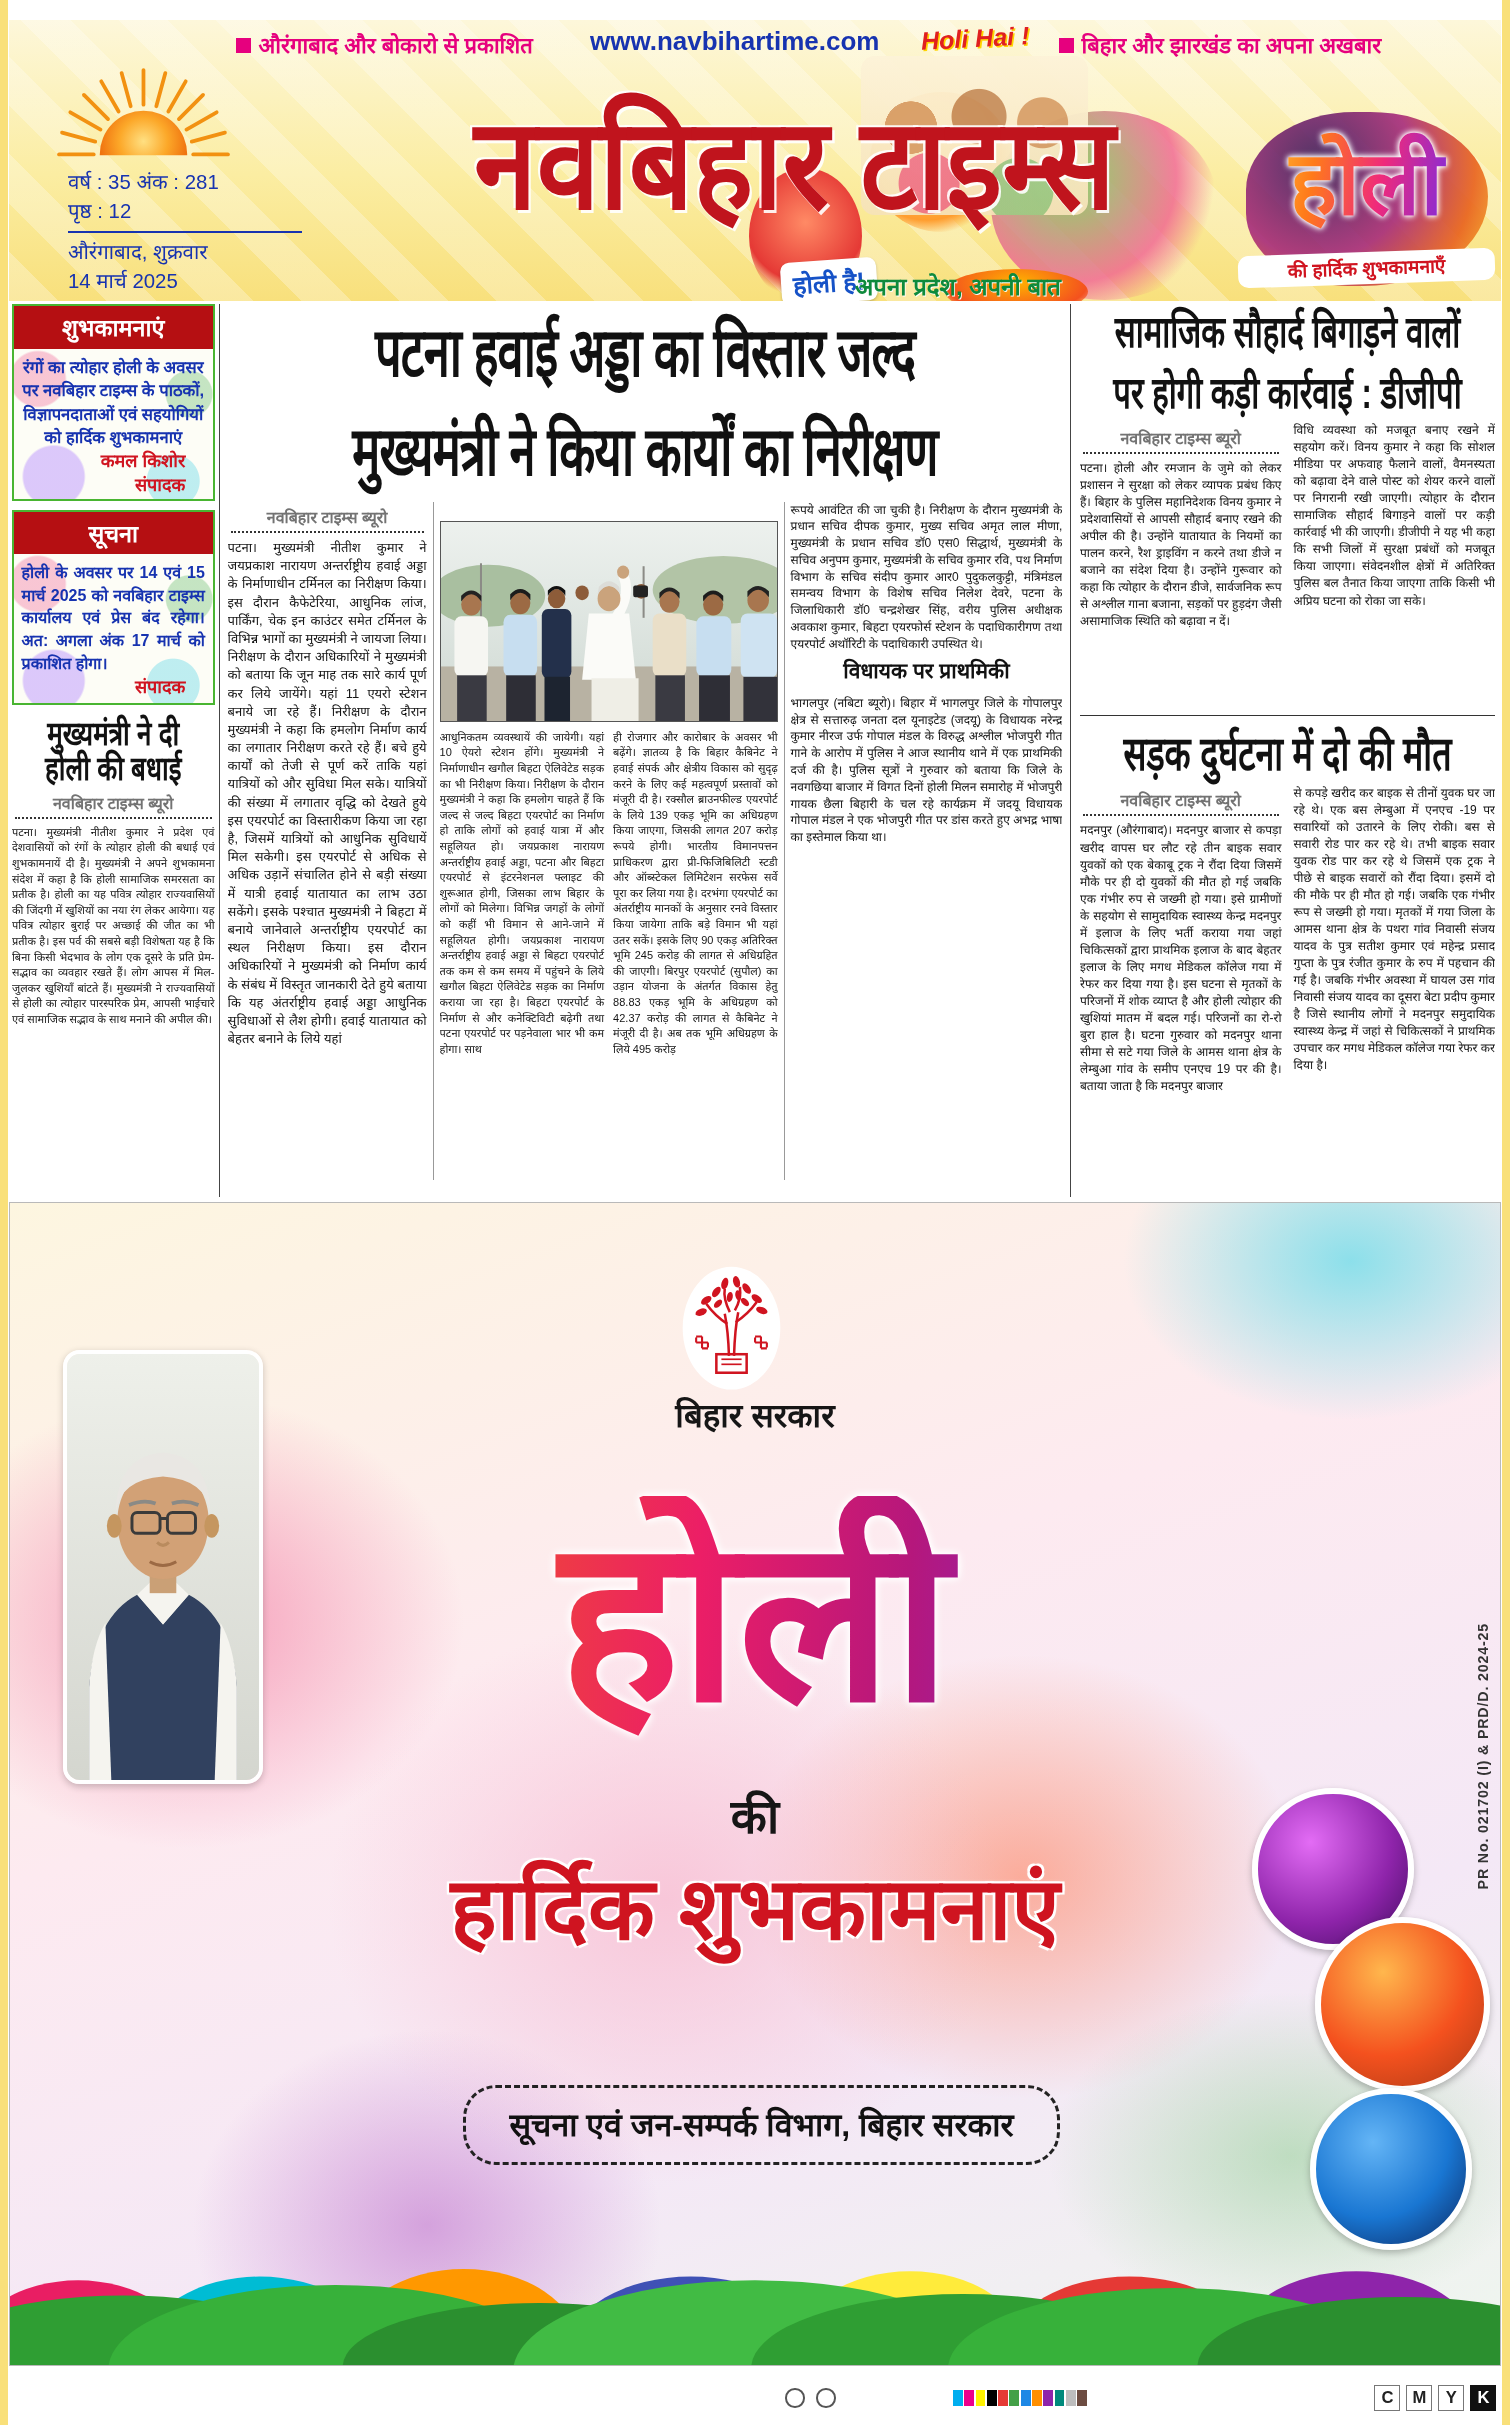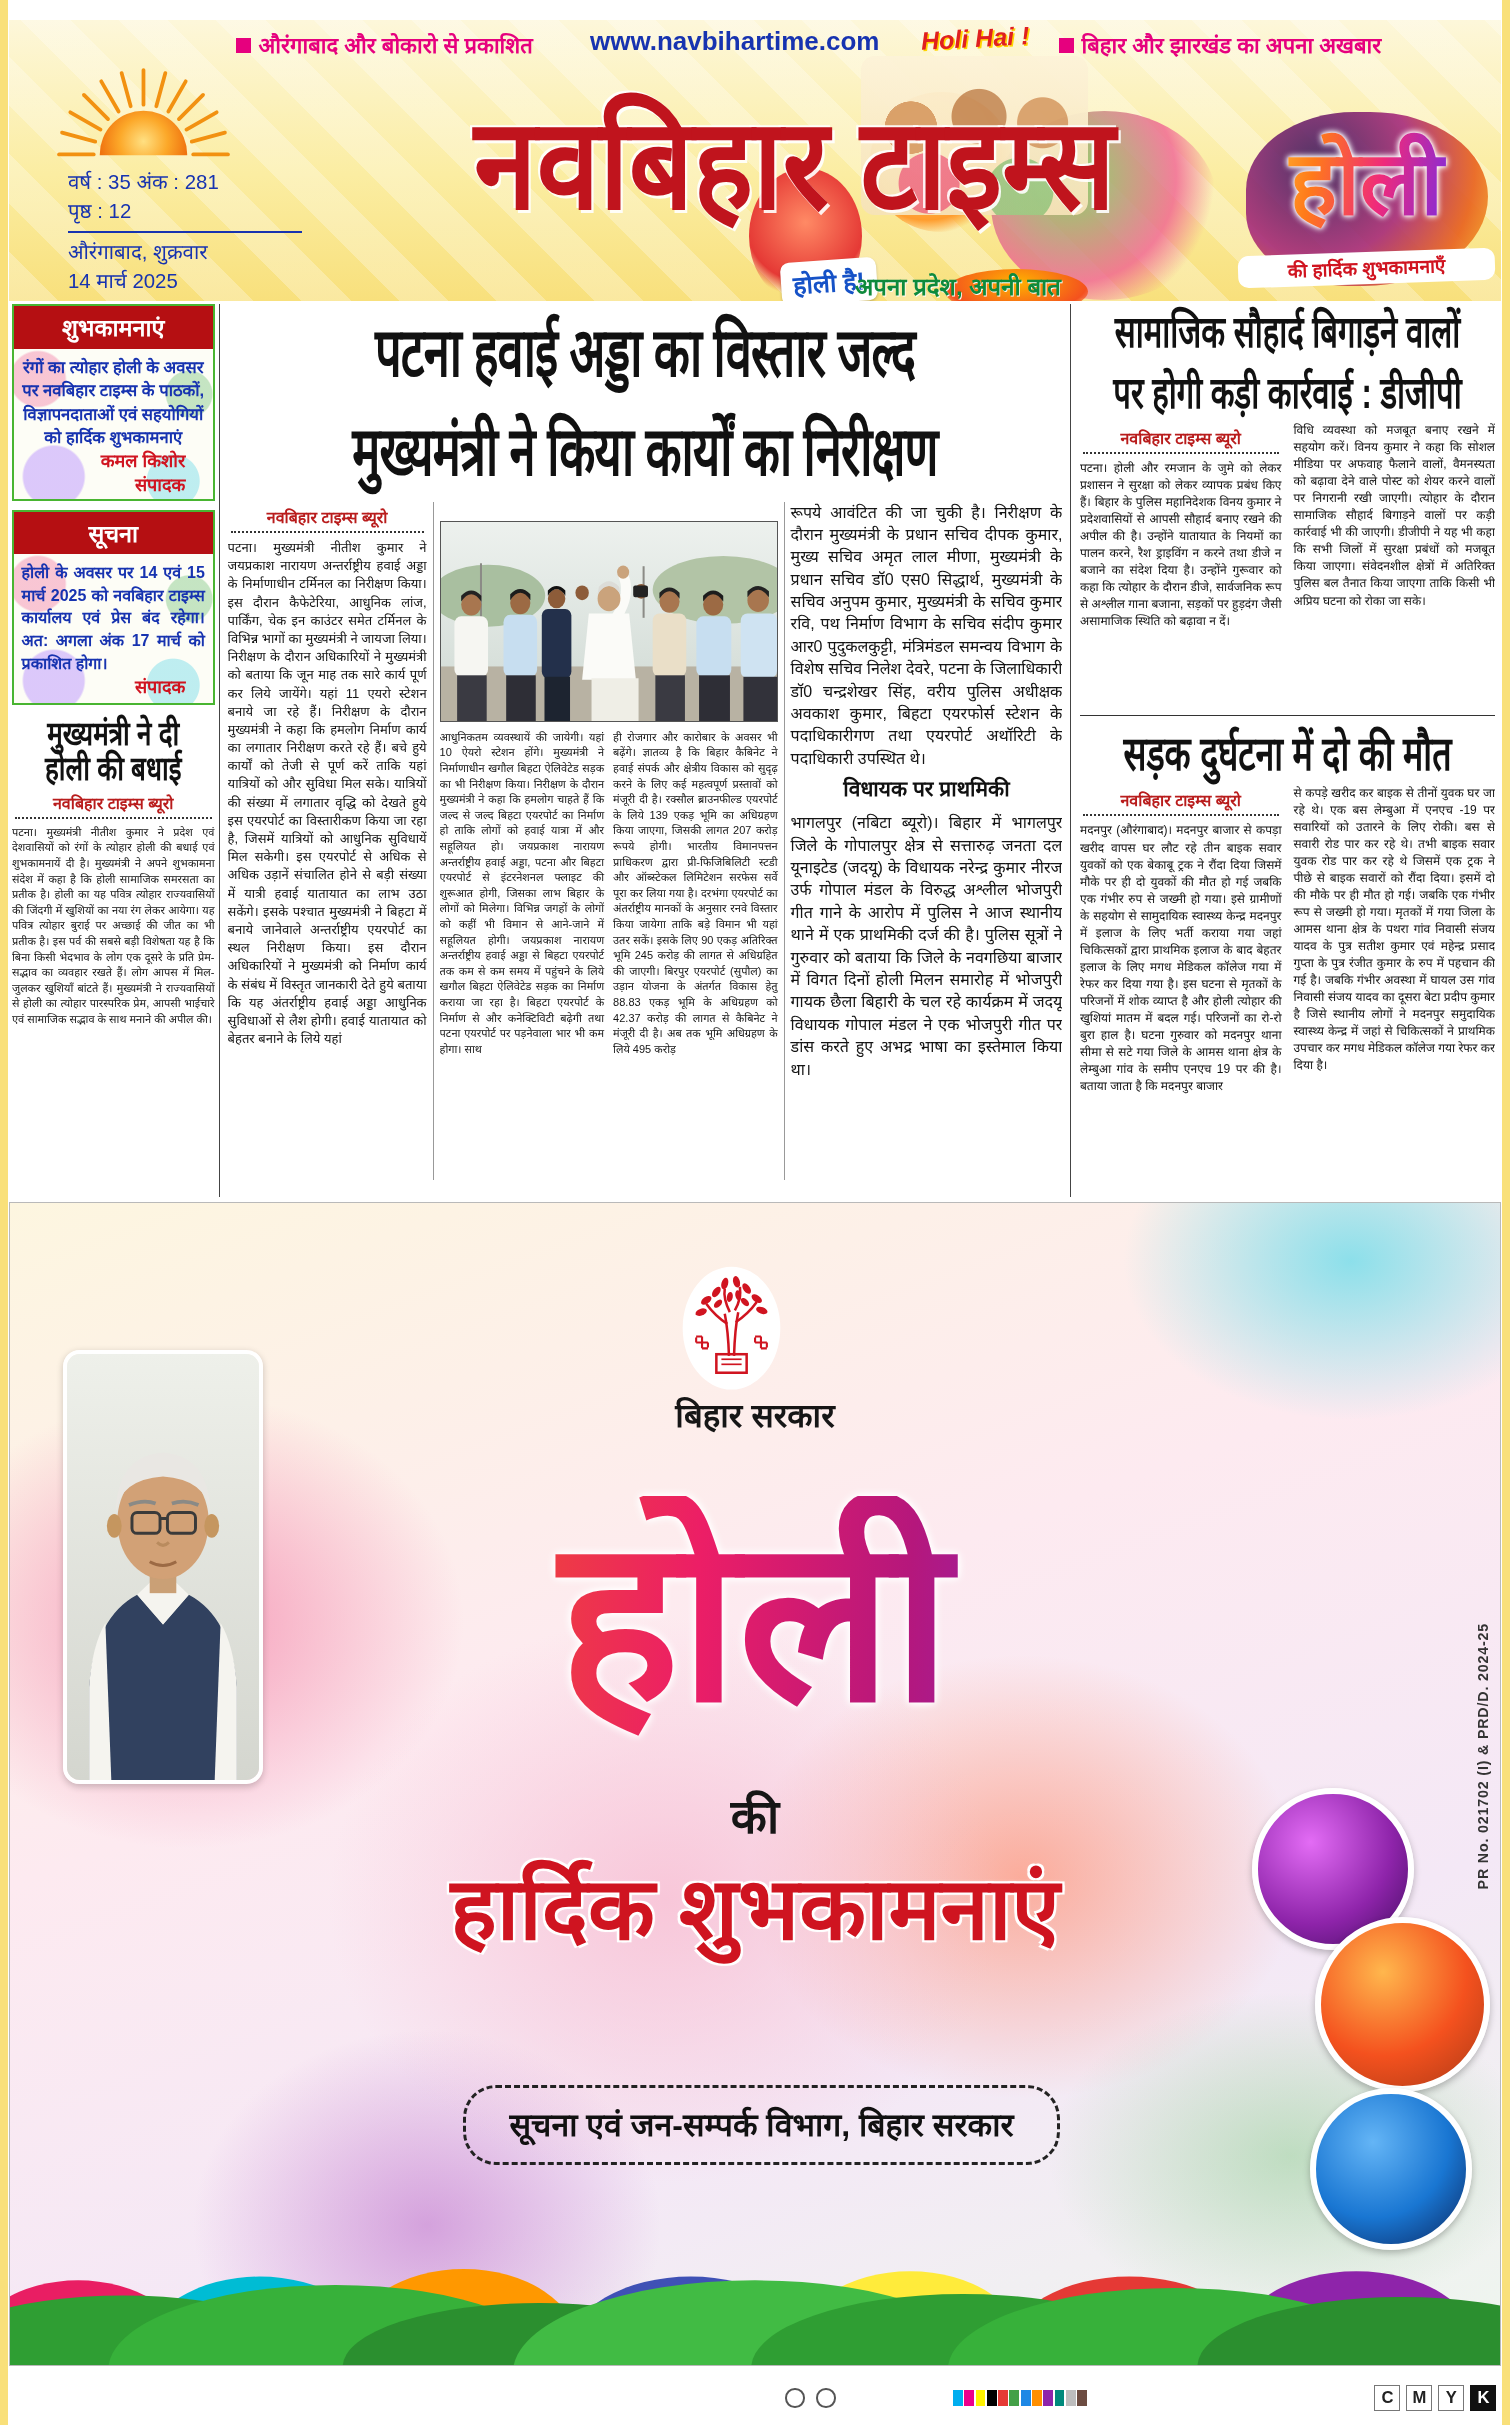--- a/index.html
+++ b/index.html
@@ -70,36 +70,36 @@
       radial-gradient(circle at 20% 85%,rgba(179,136,255,.45) 0 30px,rgba(0,0,0,0) 32px),
       radial-gradient(circle at 80% 88%,rgba(128,222,234,.5) 0 26px,rgba(0,0,0,0) 27px),
       #fdfdf6;}
   .box1-body{height:150px;font-size:16.6px;line-height:1.4;overflow:hidden;}
   .box2-body{height:149px;font-size:16px;line-height:1.42;text-align:justify;overflow:hidden;}
   .sig{color:#d01420;font-weight:800;text-align:right;padding-right:19.6px;font-size:18px;line-height:1.35;}
   .cm-article{margin-top:12px;}
   .hl-line{font-weight:800;color:#111;text-align:center;line-height:1;transform-origin:top center;white-space:nowrap;}
   .cm-hl .hl-line{font-size:26px;height:35px;transform:scaleY(1.28);}
   .byline-wrap{border-bottom:2.3px dotted #333;padding-bottom:3px;margin:4.5px 3px 6px;text-align:center;}
-  .byline{font-size:16px;font-weight:800;color:#b91c1c;}
+  .byline{font-size:16px;font-weight:800;color:#737373;}
   .bodytext{margin:0;color:#141414;text-align:justify;}
   .cm-body{font-size:11px;line-height:1.42;height:393px;overflow:hidden;}
 
   .main-headline{margin:6px 0 1.5px;height:190px;display:flex;flex-direction:column;justify-content:space-between;padding:7.6px 0 10.6px;}
   .main-headline .hl-line{font-size:47px;height:72px;transform:scaleY(1.45);letter-spacing:-0.8px;}
   .main-cols{display:flex;height:678px;overflow:hidden;}
   .mcol-1{width:205px;flex:none;padding-right:6px;}
   .mcol-1 .bodytext{font-size:13px;line-height:1.4;}
   .mid{width:352px;flex:none;border-left:0.8px solid #999;border-right:0.8px solid #999;padding:0 6px;}
   .photo{margin:19.6px 0 7.6px;width:100%;height:201px;border:0.8px solid #555;}
   .photo svg{width:100%;height:100%;display:block;}
   .mid-cols{display:flex;gap:9px;height:443px;overflow:hidden;}
   .mid-cols .bodytext{flex:1;font-size:11px;line-height:1.42;}
   .mcol-4{flex:1;padding-left:6px;}
-  .mcol-4 .bodytext{font-size:16px;line-height:1.4;}
+  .mcol-4 .bodytext{font-size:12px;line-height:1.4;}
   .subhead{margin:7.6px 0 4.5px;font-size:21px;height:30px;}
 
   .r-headline{margin:4.5px 0 7.6px;display:flex;flex-direction:column;gap:16.6px;padding-top:6px;}
   .dgp .hl-line{font-size:31px;height:44px;transform:scaleY(1.42);}
   .accident{border-top:1.5px solid #333;margin-top:10.6px;padding-top:7.6px;}
   .accident .hl-line{font-size:34px;height:48px;transform:scaleY(1.4);}
   .two-cols{display:flex;gap:12px;overflow:hidden;}
   .dgp .two-cols{height:282px;}
   .accident .two-cols{height:384px;}
   .tcol{flex:1;}

